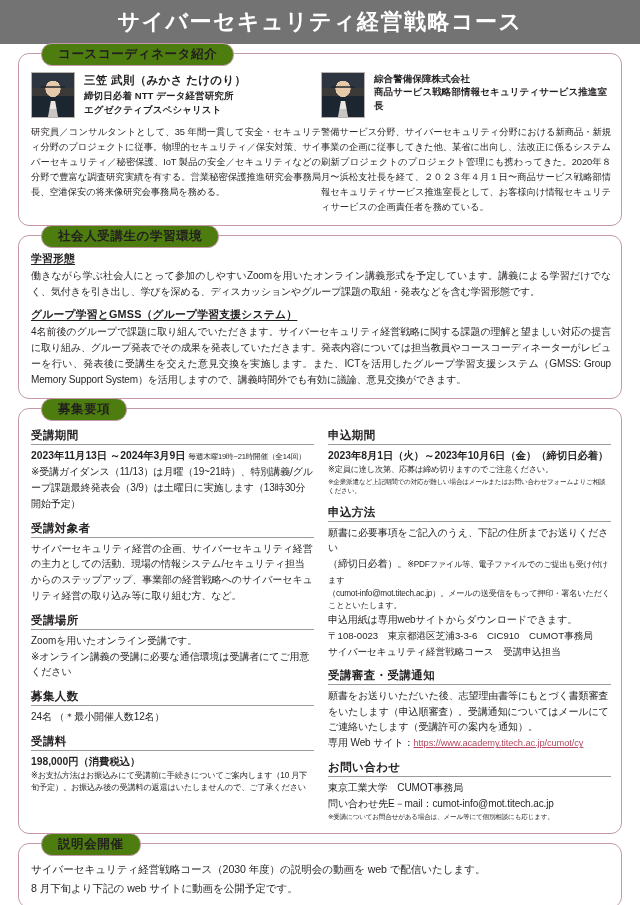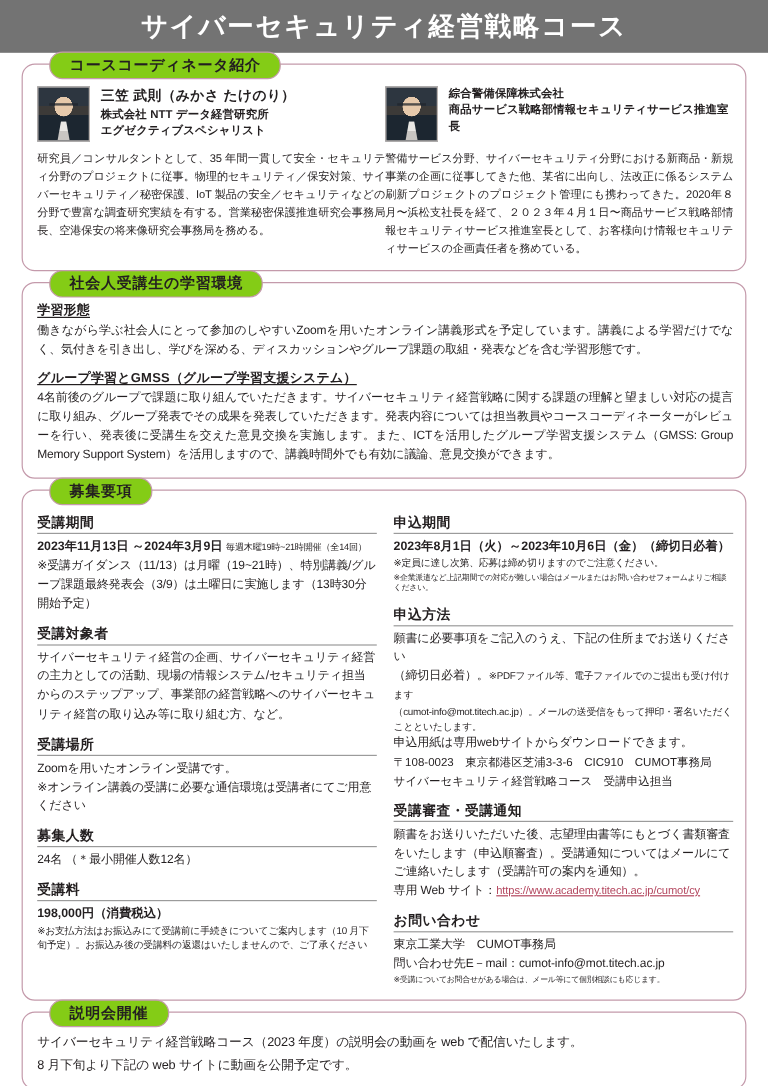--- a/index.html
+++ b/index.html
@@ -33,21 +33,21 @@
     position: relative;
     margin: 9px 18px 0 18px;
     border: 1.2px solid #c49aab;
     border-radius: 11px;
     padding: 16px 10px 10px 12px;
   }
   .section-title {
     position: absolute;
     top: -11px;
     left: 22px;
-    background: #84cc16;
+    background: #4d7c0f;
     border: 1.2px solid #c49aab;
     border-radius: 11px;
     padding: 2px 16px;
     font-size: 12.5px;
     font-weight: 700;
     color: #231f20;
     letter-spacing: .6px;
     white-space: nowrap;
   }
 
@@ -139,21 +139,21 @@
 
   <div class="section">
     <div class="section-title">コースコーディネータ紹介</div>
     <div class="coord-wrap">
 
       <div class="coord-col">
         <div class="coord-head">
           <div class="photo"></div>
           <div>
             <div class="p-name">三笠 武則（みかさ たけのり）</div>
-            <div class="p-org">株式会社 NTT データ経営研究所</div>
+            <div class="p-org">締切日必着 NTT データ経営研究所</div>
             <div class="p-org">エグゼクティブスペシャリスト</div>
           </div>
         </div>
         <div class="p-bio">研究員／コンサルタントとして、35 年間一貫して安全・セキュリティ分野のプロジェクトに従事。物理的セキュリティ／保安対策、サイバーセキュリティ／秘密保護、IoT 製品の安全／セキュリティなどの分野で豊富な調査研究実績を有する。営業秘密保護推進研究会事務局長、空港保安の将来像研究会事務局を務める。</div>
       </div>
 
       <div class="coord-col">
         <div class="coord-head">
           <div class="photo"></div>
           <div>
@@ -257,18 +257,18 @@
           </div>
           <div class="note-xs">※受講についてお問合せがある場合は、メール等にて個別相談にも応じます。</div>
         </div>
 
       </div>
     </div>
   </div>
 
   <div class="section">
     <div class="section-title">説明会開催</div>
-    <div class="info-line">サイバーセキュリティ経営戦略コース（2023 年度）の説明会の動画を web で配信いたします。</div>
+    <div class="info-line">サイバーセキュリティ経営戦略コース（2030 年度）の説明会の動画を web で配信いたします。</div>
     <div class="info-line">8 月下旬より下記の web サイトに動画を公開予定です。</div>
 
   </div>
 
 </div>
 
 </body></html>

